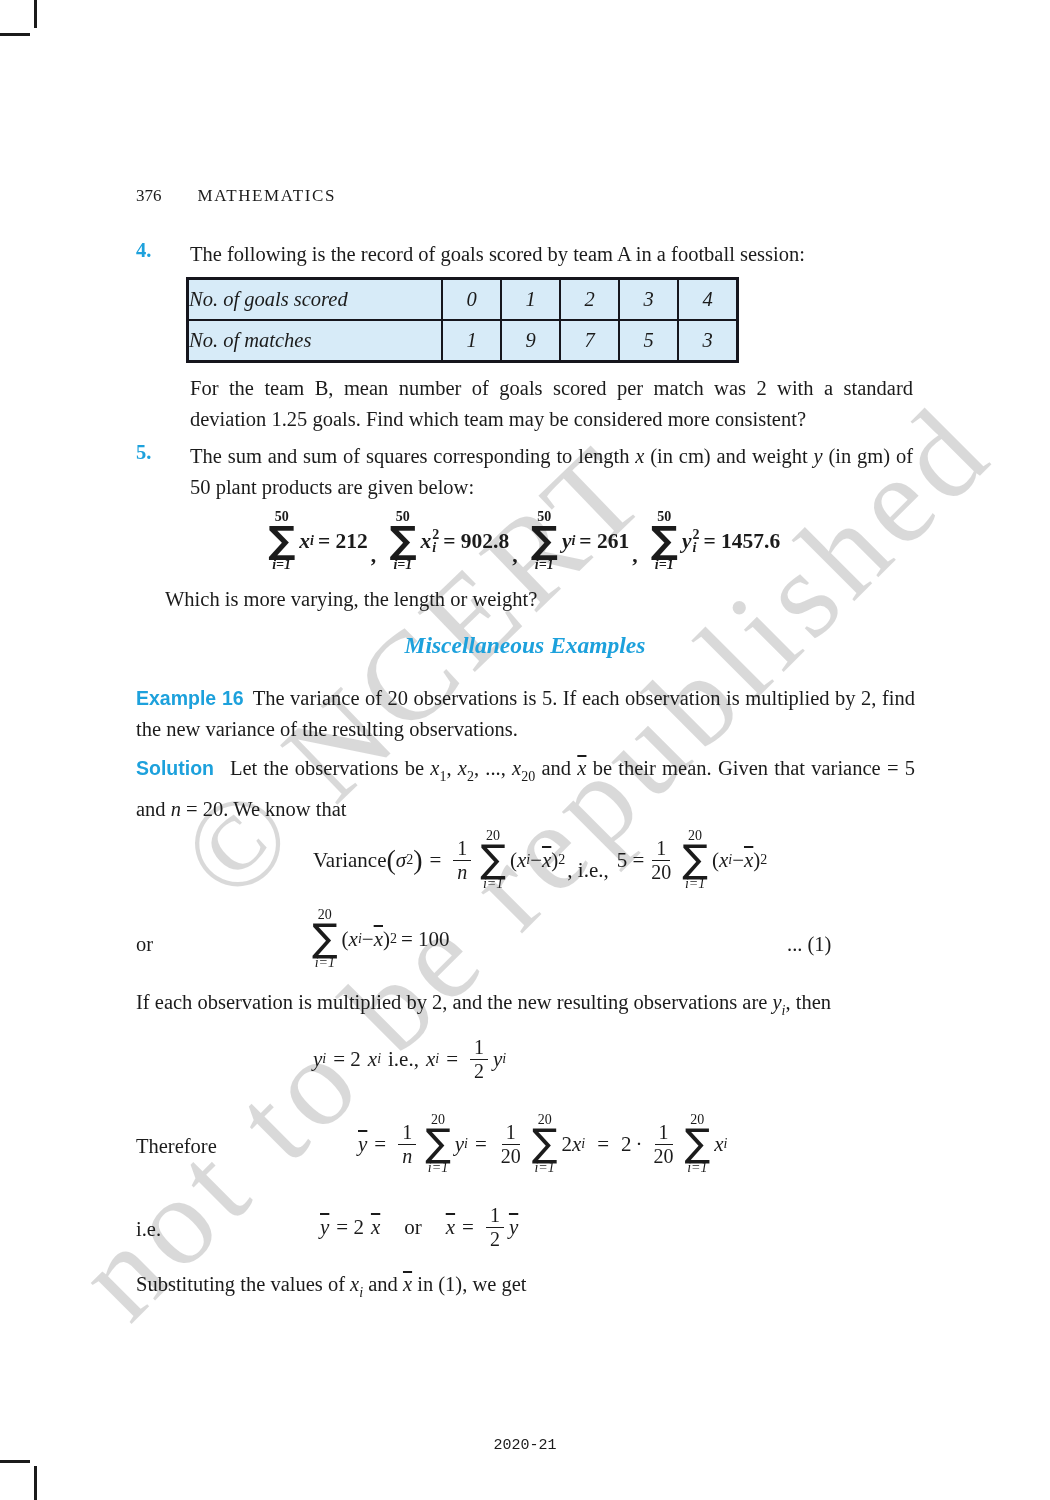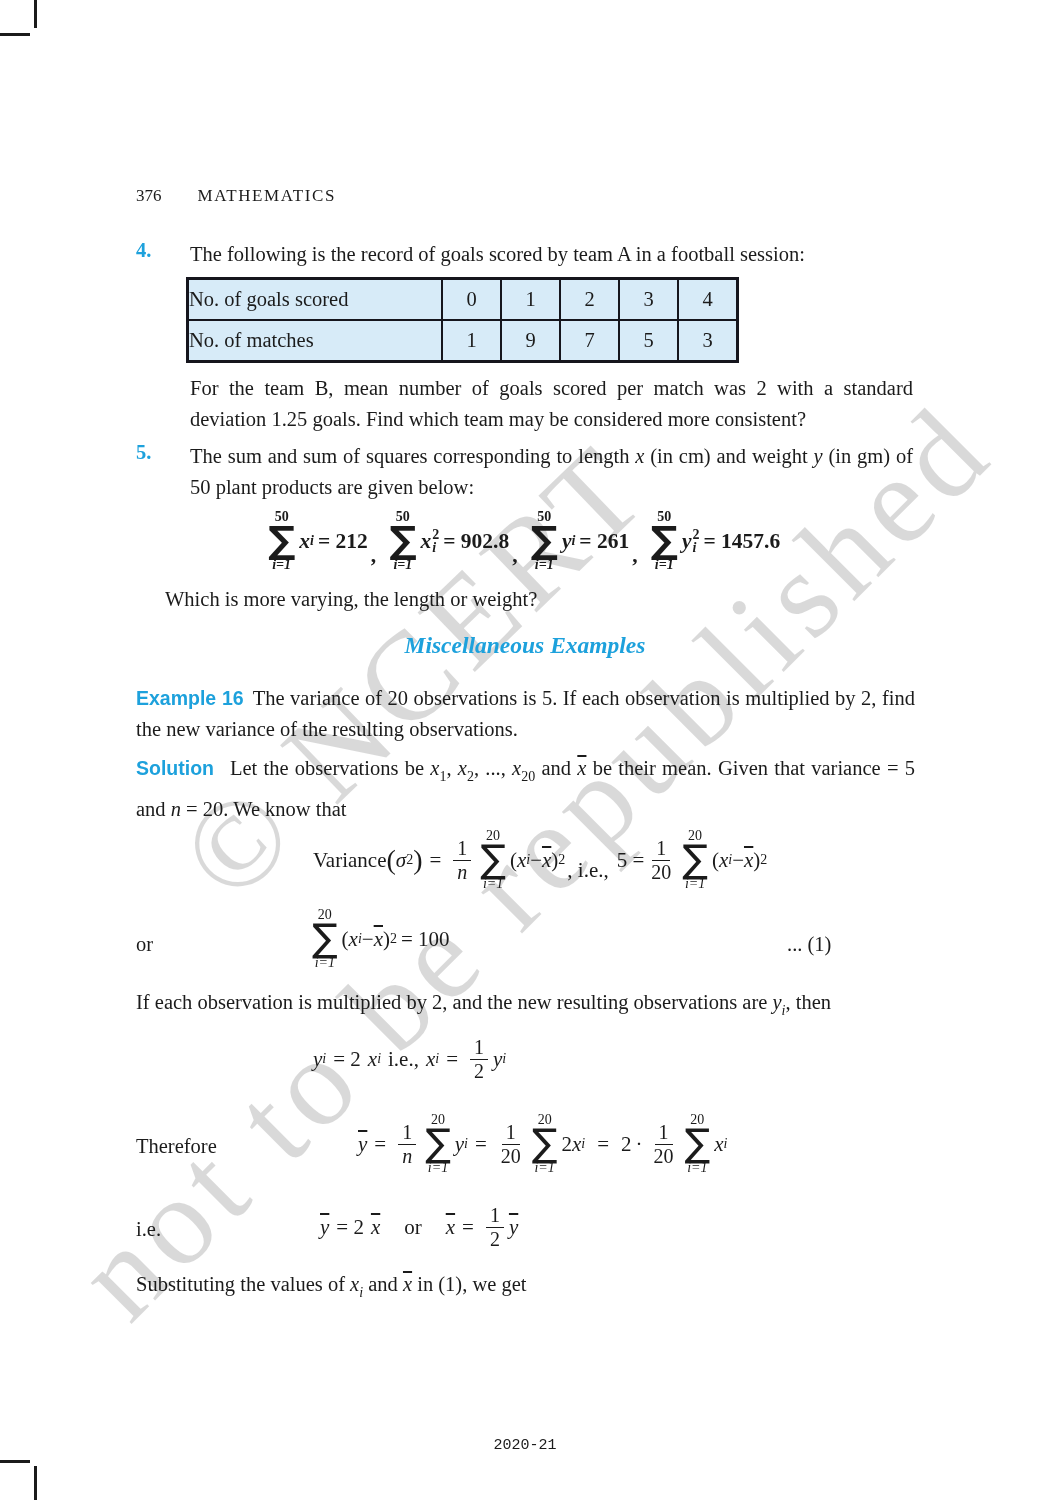--- a/index.html
+++ b/index.html
@@ -26,21 +26,21 @@
   .hdr .bookname { margin-left:36px; letter-spacing:1.6px; }
   .qnum { color:var(--accent,#1da1dc); font-weight:bold; font-size:20.5px; }
   .body-text { font-size:20.5px; line-height:31px; }
   .just { text-align:justify; }
   .para { font-size:20.5px; line-height:31px; }
   
   table.goals { border-collapse:collapse; border:3px solid var(--table_border,#15151d); }
   table.goals td {
     border:2.4px solid var(--table_border,#15151d);
     background:var(--table_bg,#d7ebf8);
-    font-size:20.5px; height:39px; padding:0;
+    font-size:20.5px; height:39px; padding:0;font-style:italic;
   }
   td.lbl { width:252px; padding-left:22px; }
   td.val { width:57px; text-align:center; }
   
   .mtitle {
     font-size:23.5px; font-weight:bold; font-style:italic;
     color:var(--accent,#1da1dc); text-align:center;
   }
   .slabel {
     font-family:"Liberation Sans", sans-serif; font-weight:bold;

